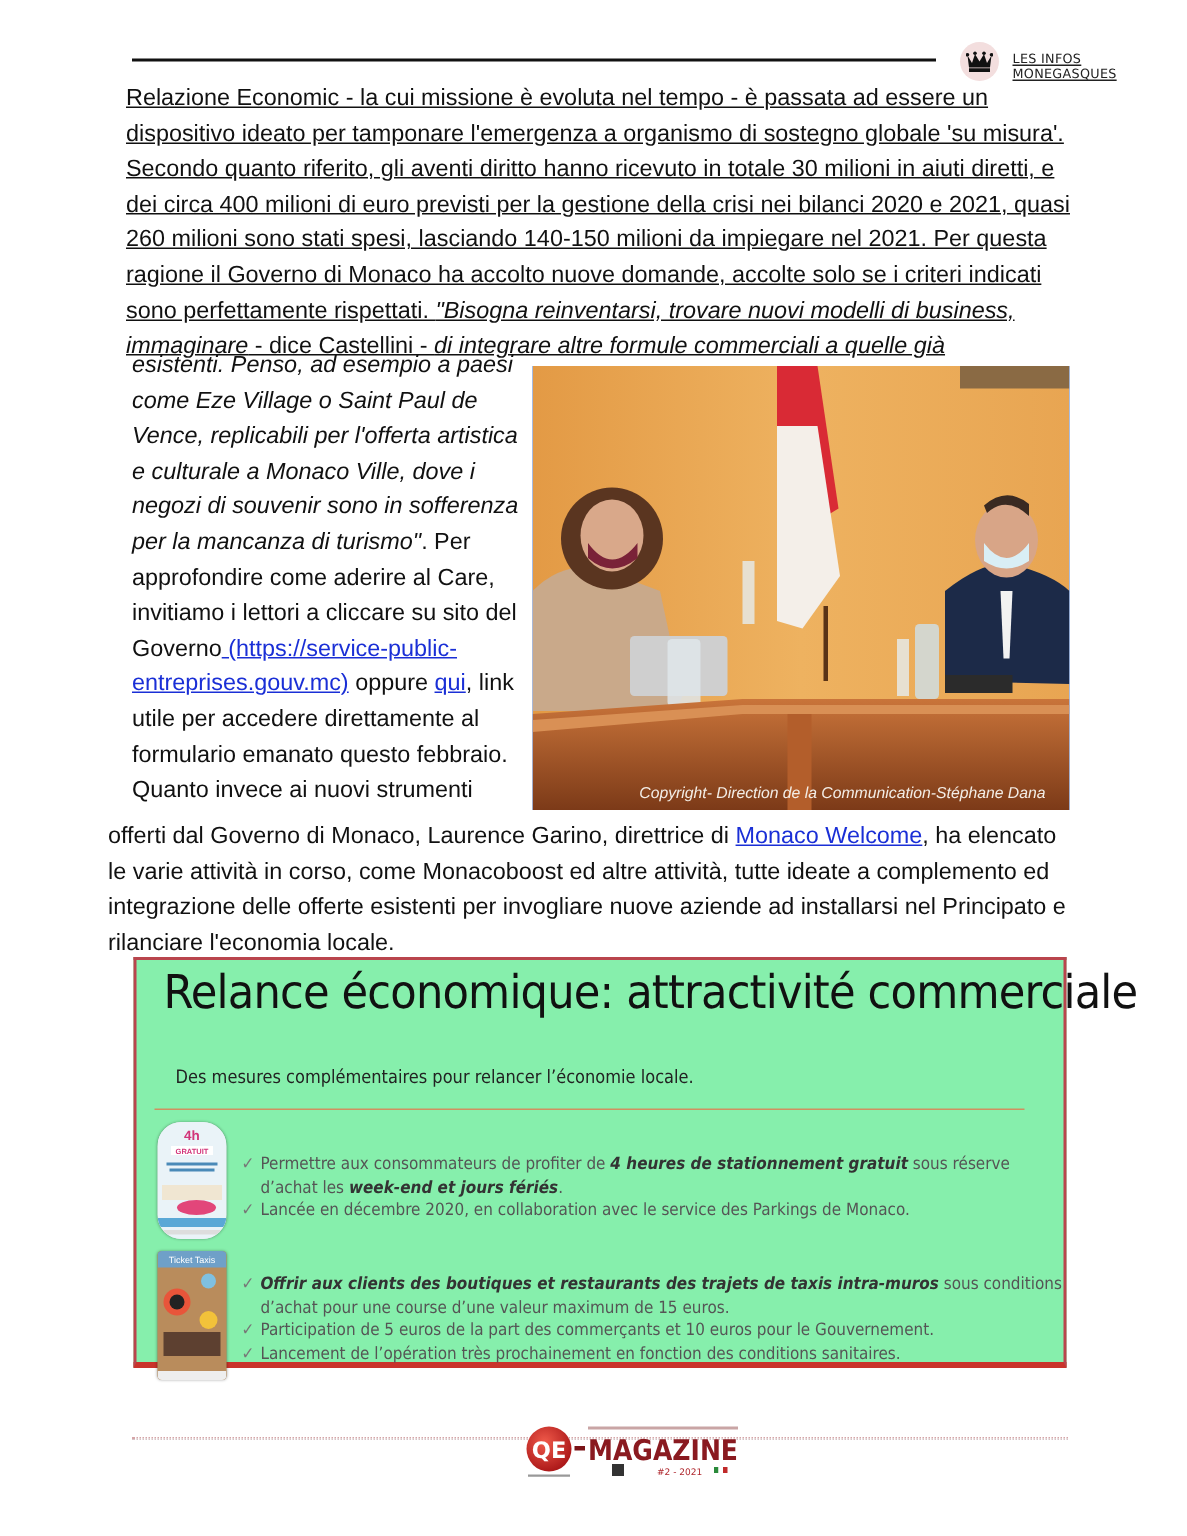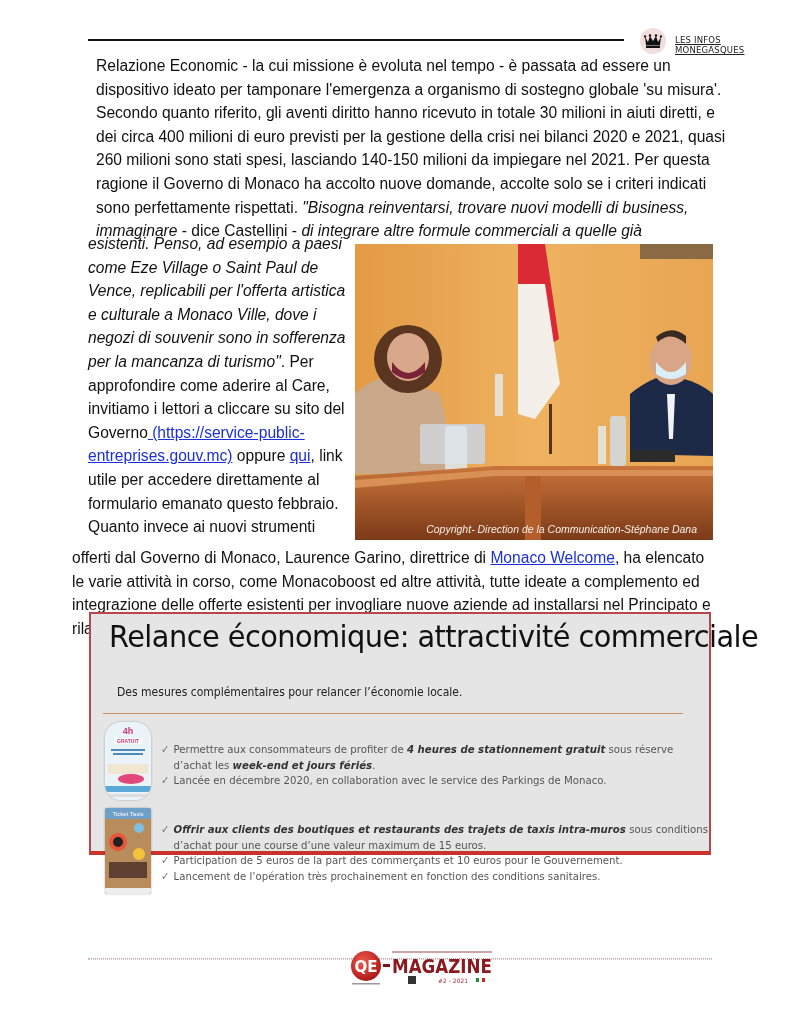--- a/index.html
+++ b/index.html
@@ -7,33 +7,33 @@
   body { position: relative; font-family: "Liberation Sans", sans-serif; color: #111; }
 
   
   .header-rule { position: absolute; left: 88px; top: 39px; width: 536px; height: 2px; background: #111; }
   .header-logo { position: absolute; left: 640px; top: 28px; width: 26px; height: 26px; border-radius: 50%; background: #f3dede; display: flex; align-items: center; justify-content: center; }
   .header-logo svg { width: 18px; height: 16px; }
   .header-label { position: absolute; left: 675px; top: 35px; font-size: 8.5px; letter-spacing: 0.2px; color: #222; font-family: "DejaVu Sans", sans-serif; text-decoration: underline; }
 
   
   .para { position: absolute; font-size: 15.6px; line-height: 23.6px; color: #111; }
-  .p-full { left: 96px; top: 54px; width: 640px; }
+  .p-full { left: 84px; top: 54px; width: 640px; text-decoration: underline; }
   .p-left { left: 88px; top: 232px; width: 262px; }
   .p-after { left: 72px; top: 546px; width: 640px; }
   .para i { font-style: italic; }
   .para a { color: #1a2fd6; text-decoration: underline; }
 
   
   .photo { position: absolute; left: 355px; top: 244px; width: 358px; height: 296px; overflow: hidden; background: #3b82f6; }
   .photo svg { position: absolute; left: 0; top: 0; width: 100%; height: 100%; }
   .photo-credit { position: absolute; right: 16px; bottom: 5px; font-size: 10.5px; font-style: italic; color: #f3ede6; }
 
   
-  .slide { position: absolute; left: 89px; top: 612px; width: 622px; height: 243px; border: 2px solid #b9454d; border-bottom: 4px solid #c9332b; background: #e5e5e5; }
+  .slide { position: absolute; left: 89px; top: 638px; width: 622px; height: 274px; border: 2px solid #b9454d; border-bottom: 4px solid #c9332b; background: #86efac; }
   .slide-title { position: absolute; left: 18px; top: 4px; font-size: 31px; color: #111; font-family: "DejaVu Sans", sans-serif; letter-spacing: -0.6px; transform: scaleX(0.93); transform-origin: left; white-space: nowrap; }
   .slide-subtitle { position: absolute; left: 26px; top: 71px; font-size: 12.3px; color: #222; font-family: "DejaVu Sans", sans-serif; transform: scaleX(0.88); transform-origin: left; white-space: nowrap; }
   .slide-rule { position: absolute; left: 12px; top: 99px; width: 580px; height: 1px; background: #d09060; }
   .slide-row { position: absolute; left: 12px; width: 590px; }
   .slide-row.r1 { top: 106px; height: 84px; }
   .slide-row.r2 { top: 192px; height: 90px; }
   .thumb { position: absolute; left: 2px; top: 2px; width: 46px; border-radius: 3px; box-shadow: 0 0 2px rgba(0,0,0,0.35); overflow: hidden; }
   .r1 .thumb { height: 78px; background: #e9f1f6; border-radius: 16px; }
   .r2 .thumb { height: 86px; background: #b88b5b; }
   .thumb svg { width: 100%; height: 100%; display: block; }

